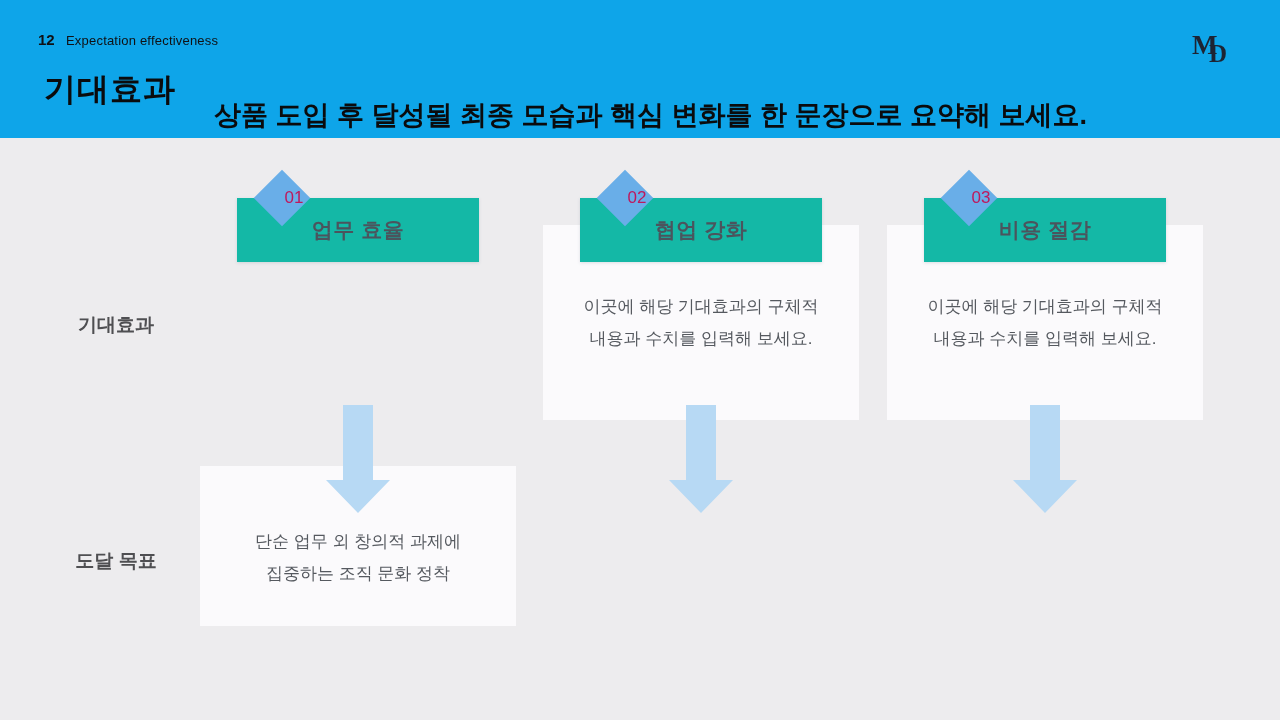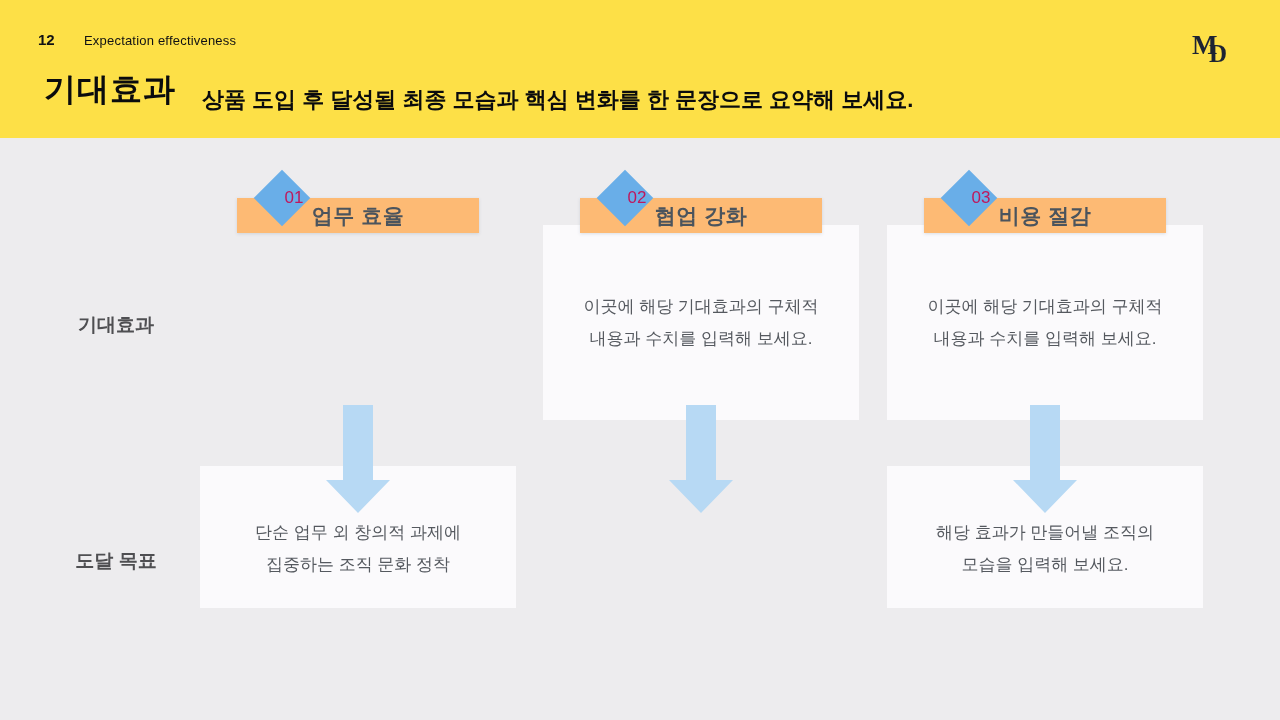--- a/index.html
+++ b/index.html
@@ -4,46 +4,46 @@
 <style>
   html,body{margin:0;padding:0;}
   body{
     width:1280px;height:720px;overflow:hidden;
     font-family:"Liberation Sans","DejaVu Sans",sans-serif;
     background:#EDECEE;
   }
   .slide{position:relative;width:1280px;height:720px;background:#EDECEE;}
 
   
-  .topbar{position:absolute;left:0;top:0;width:1280px;height:138px;background:#fde047;}
+  .topbar{position:absolute;left:0;top:0;width:1280px;height:138px;background:#0ea5e9;}
   .pagenum{position:absolute;left:38px;top:31px;font-size:15px;font-weight:700;color:#101114;}
-  .pagelabel{position:absolute;left:84px;top:33px;font-size:13px;font-weight:400;color:#101114;letter-spacing:.2px;}
+  .pagelabel{position:absolute;left:66px;top:33px;font-size:13px;font-weight:400;color:#101114;letter-spacing:.2px;}
   .title{position:absolute;left:44px;top:68px;margin:0;font-size:32px;font-weight:700;color:#0a0b0d;letter-spacing:1px;}
-  .subtitle{position:absolute;left:198px;top:81px;margin:4px;font-size:22px;font-weight:600;color:#0a0b0d;}
+  .subtitle{position:absolute;left:198px;top:81px;margin:16px;font-size:27px;font-weight:600;color:#0a0b0d;}
   .logo{position:absolute;left:1192px;top:30px;width:50px;height:40px;color:#1d2433;font-family:"Liberation Serif","DejaVu Serif",serif;}
   .logo-m{position:absolute;left:0;top:0;font-size:27px;font-weight:600;}
   .logo-d{position:absolute;left:17px;top:10px;font-size:25px;font-weight:600;}
 
   
   .rowlabel{position:absolute;left:58px;width:116px;text-align:center;font-size:19px;font-weight:700;color:#4f4f52;}
   .r1{top:312px;}
   .r2{top:548px;}
 
   
   .col{position:absolute;top:0;width:316px;height:720px;}
   .c1{left:200px;}
   .c2{left:543px;}
   .c3{left:887px;}
 
   .card{position:absolute;left:0;width:316px;background:#FBFAFC;display:flex;align-items:center;justify-content:center;z-index:1;}
   .card.upper{top:225px;height:195px;}
-  .card.lower{top:466px;height:142px;box-sizing:border-box;padding-top:24px;}
+  .card.lower{top:466px;height:160px;box-sizing:border-box;padding-top:24px;}
   .cardtext{margin:0;text-align:center;font-size:17px;line-height:32px;color:#55595f;white-space:pre-line;}
 
-  .banner{position:absolute;left:37px;top:198px;width:242px;height:35px;background:#fdba74;
+  .banner{position:absolute;left:37px;top:198px;width:242px;height:64px;background:#14b8a6;
           display:flex;align-items:center;justify-content:center;z-index:2;
           box-shadow:0 1px 3px rgba(80,100,120,.18);}
   .bannertext{font-size:21px;font-weight:700;color:#4b545d;letter-spacing:.5px;}
 
   .diamond{position:absolute;left:62px;top:178px;width:40px;height:40px;background:#69AEE8;
            transform:rotate(45deg);z-index:3;}
   .dnum{position:absolute;left:74px;top:178px;width:40px;height:40px;display:flex;align-items:center;justify-content:center;
         font-size:17px;font-weight:400;color:#be185d;z-index:4;}
 
   .arrow{position:absolute;left:126px;top:405px;width:64px;height:108px;z-index:5;}
@@ -104,19 +104,15 @@
 내용과 수치를 입력해 보세요.</p>
     </div>
     <div class="banner">
       <span class="bannertext">비용 절감</span>
     </div>
     <div class="diamond"></div>
     <span class="dnum">03</span>
     <svg class="arrow" viewBox="0 0 64 108" xmlns="http://www.w3.org/2000/svg">
       <polygon points="17,0 47,0 47,75 64,75 32,108 0,75 17,75"></polygon>
     </svg>
-    <div class="card lower">
-      <p class="cardtext">해당 효과가 만들어낼 조직의
-모습을 입력해 보세요.</p>
-    </div>
   </section>
 
 </div>
 
 </body></html>

